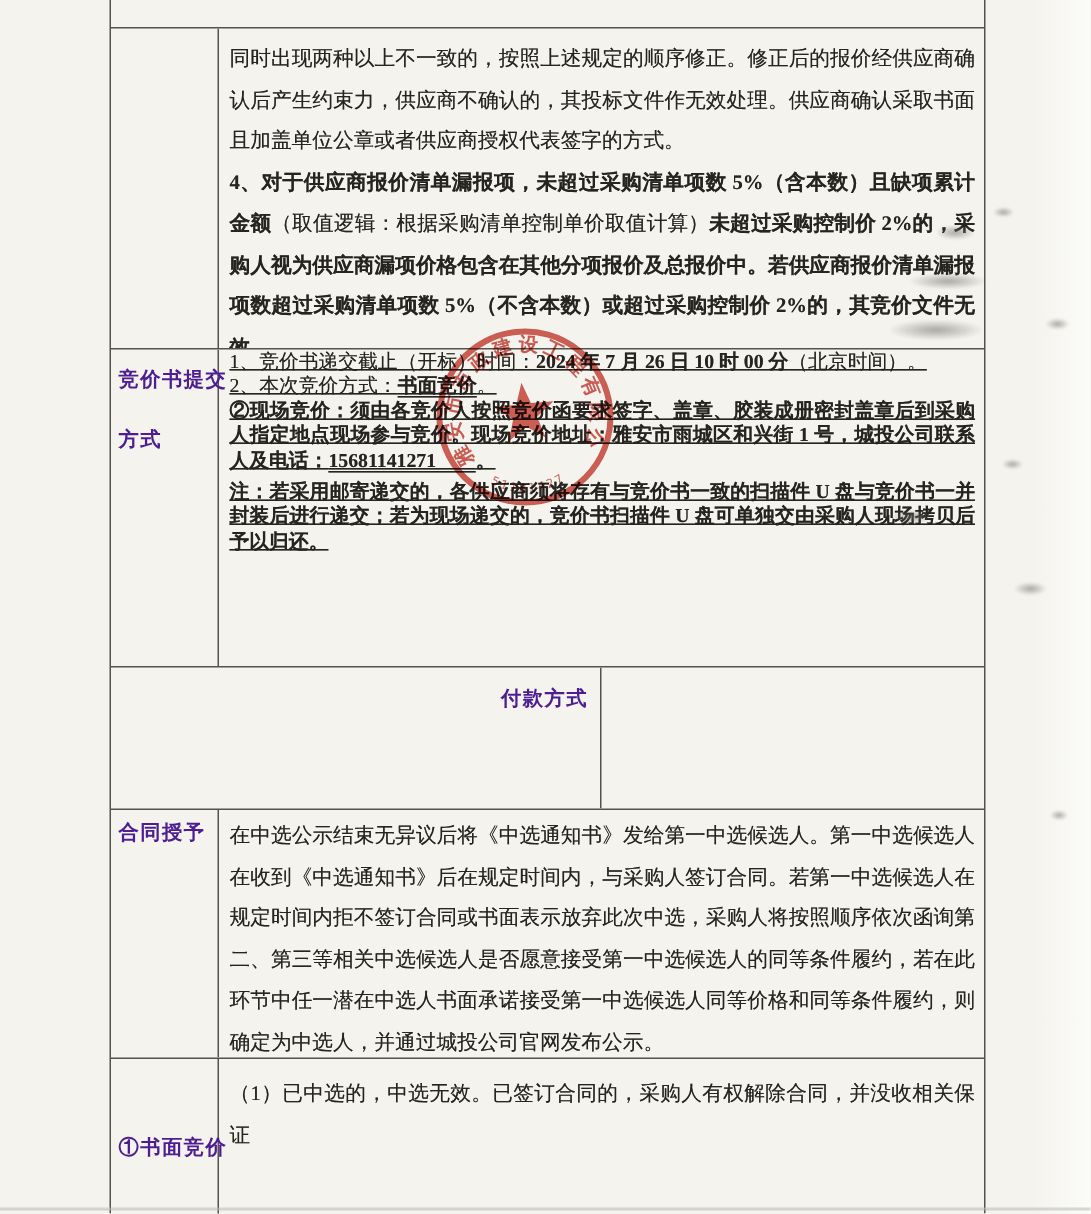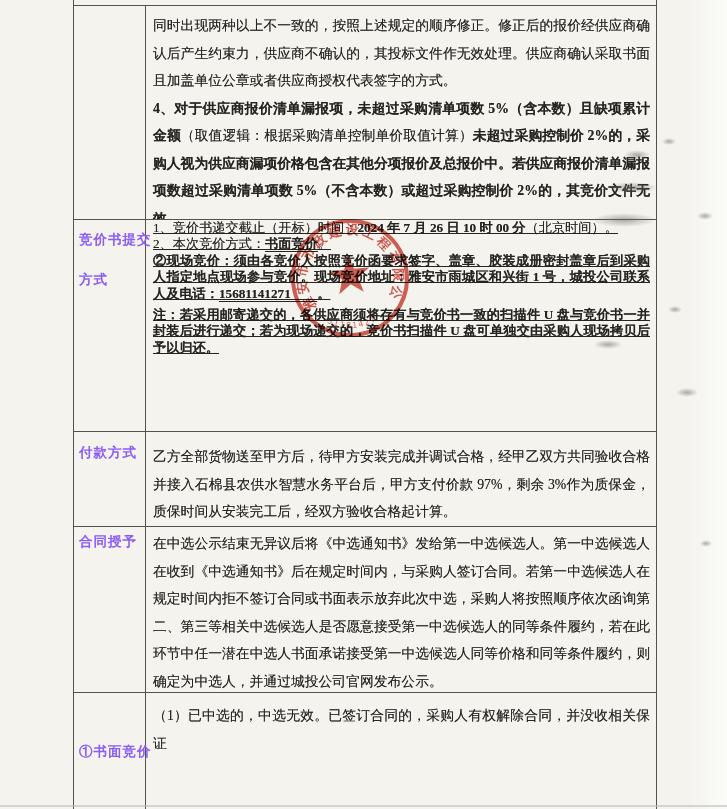--- a/index.html
+++ b/index.html
@@ -16,30 +16,30 @@
   }
   .doc-table{
     position:absolute;left:73px;top:0;width:584px;height:809px;
     border-left:1px solid #55524a;border-right:1px solid #55524a;
     box-sizing:border-box;
   }
   .trow{
     display:flex;box-sizing:border-box;border-top:1px solid #55524a;
     overflow:hidden;
   }
-  .trow.first{margin-top:5px;height:214px;}
+  .trow.first{margin-top:18px;height:214px;}
   .trow.r2{height:212px;}
   .trow.r3{height:95px;justify-content:center;}
   .trow.r4{height:166px;}
   .trow.r5{height:117px;}
   .labelcell{
     width:72px;flex:0 0 72px;box-sizing:border-box;
     border-right:1px solid #55524a;
     font-weight:bold;font-size:13.5px;letter-spacing:1px;
-    color:#8b5cf6;
+    color:#4c1d95;
   }
   .labelcell .lbl-line{line-height:40px;padding-left:5px;white-space:nowrap;}
   .labelcell.pay{padding-top:12px;}
   .labelcell.award{padding-top:6px;}
   .labelcell.integrity{padding-top:50px;}
   .labelcell.pay .lbl-line,
   .labelcell.award .lbl-line,
   .labelcell.integrity .lbl-line{line-height:18px;}
   .contentcell{
     flex:1 1 auto;box-sizing:border-box;padding:0 6px 0 7px;
@@ -106,23 +106,20 @@
       <p><span>2、本次竞价方式：</span><b class="u">书面竞价</b><span>。</span></p>
       <p><b>②现场竞价：</b><b>须由各竞价人按照竞价函要求签字、盖章、胶装成册密封盖章后到采购人指定地点现场参与竞价。现场竞价地址：雅安市雨城区和兴街 1 号，城投公司联系人及电话：</b><b class="u">15681141271　　</b><b>。</b></p>
       <p class="note"><b>注：若采用邮寄递交的，各供应商须将存有与竞价书一致的扫描件 U 盘与竞价书一并封装后进行递交；若为现场递交的，竞价书扫描件 U 盘可单独交由采购人现场拷贝后予以归还。</b></p>
     </div>
   </div>
 
   <div class="trow r3">
     <div class="labelcell pay">
       <div class="lbl-line">付款方式</div>
     </div>
-    <div class="contentcell wide">
-      <p><span>乙方全部货物送至甲方后，待甲方安装完成并调试合格，经甲乙双方共同验收合格并接入石棉县农供水智慧水务平台后，甲方支付价款 97%，剩余 3%作为质保金，质保时间从安装完工后，经双方验收合格起计算。</span></p>
-    </div>
   </div>
 
   <div class="trow r4">
     <div class="labelcell award">
       <div class="lbl-line">合同授予</div>
     </div>
     <div class="contentcell wide">
       <p><span>在中选公示结束无异议后将《中选通知书》发给第一中选候选人。第一中选候选人在收到《中选通知书》后在规定时间内，与采购人签订合同。若第一中选候选人在规定时间内拒不签订合同或书面表示放弃此次中选，采购人将按照顺序依次函询第二、第三等相关中选候选人是否愿意接受第一中选候选人的同等条件履约，若在此环节中任一潜在中选人书面承诺接受第一中选候选人同等价格和同等条件履约，则确定为中选人，并通过城投公司官网发布公示。</span></p>
     </div>
   </div>

